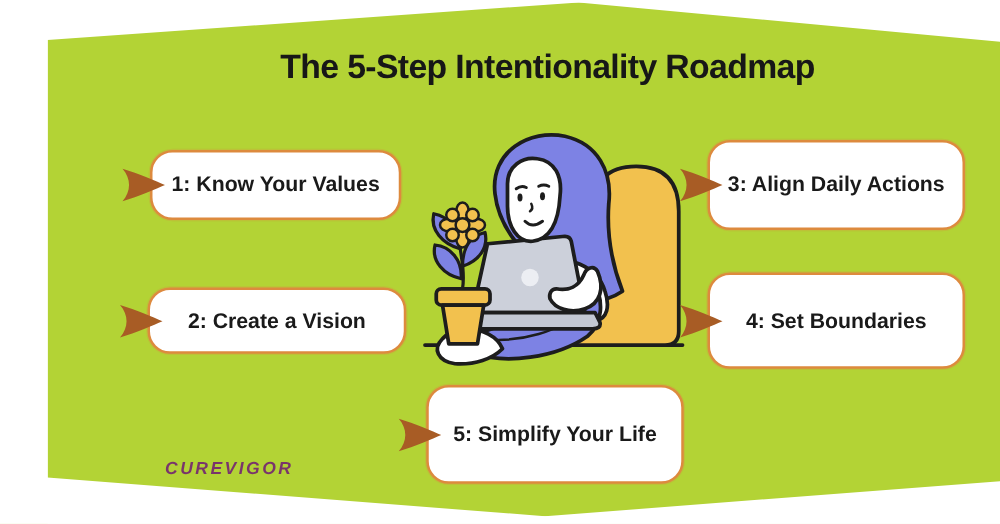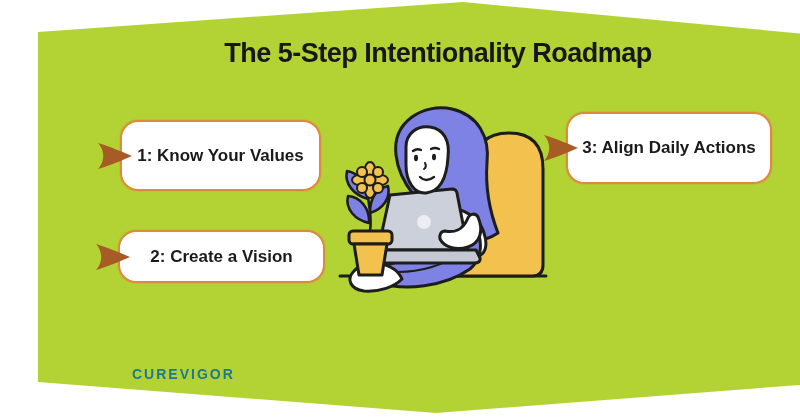--- a/index.html
+++ b/index.html
@@ -22,30 +22,30 @@
     position:absolute;left:0;top:0;right:0;bottom:0;background:#ffffff;
     border:2px solid #dd8a3e;border-radius:18px;
     display:flex;align-items:center;justify-content:center;
     font-weight:bold;font-size:17px;color:#1a1a1a;
     box-shadow:0 0 0 1px rgba(221,138,62,0.25);
   }
   .arrow{
     position:absolute;left:-26px;top:50%;transform:translateY(-50%);
     width:40px;height:30px;z-index:2;
   }
-  .s1{left:82px; top:120px;width:201px;height:71px;}
+  .s1{left:82px; top:120px;width:201px;height:56px;}
   .s2{left:80px; top:230px;width:207px;height:53px;}
   .s3{left:528px;top:112px;width:206px;height:72px;}
   .s4{left:528px;top:218px;width:206px;height:77px;}
   .s5{left:303px;top:308px;width:206px;height:79px;}
   .illustration{position:absolute;left:288px;top:95px;width:225px;height:212px;}
   .watermark{
     position:absolute;left:94px;top:366px;
     font-size:14px;font-weight:bold;letter-spacing:2px;
-    color:#0369a1;opacity:0.85;
+    color:#701a75;opacity:0.85;font-style:italic;
   }
 </style>
 </head>
 <body>
 
 <div class="canvas">
 
   <div class="green-shape"></div>
 
   <h1 class="title">The 5-Step Intentionality Roadmap</h1>
@@ -64,21 +64,33 @@
     <div class="card">2: Create a Vision</div>
   </div>
 
   <div class="step s3">
     <svg class="arrow" viewBox="0 0 40 30">
       <path d="M4,2 C11,10 11,20 4,28 C17,24 31,18 38,15 C31,12 17,6 4,2 Z" fill="#a85c25"></path>
     </svg>
     <div class="card">3: Align Daily Actions</div>
   </div>
 
+  <div class="step s4">
+    <svg class="arrow" viewBox="0 0 40 30">
+      <path d="M4,2 C11,10 11,20 4,28 C17,24 31,18 38,15 C31,12 17,6 4,2 Z" fill="#a85c25"></path>
+    </svg>
+    <div class="card">4: Set Boundaries</div>
+  </div>
 
+  <div class="step s5">
+    <svg class="arrow" viewBox="0 0 40 30">
+      <path d="M4,2 C11,10 11,20 4,28 C17,24 31,18 38,15 C31,12 17,6 4,2 Z" fill="#a85c25"></path>
+    </svg>
+    <div class="card">5: Simplify Your Life</div>
+  </div>
 
   <svg class="illustration" viewBox="0 0 225 212">
 
     <path d="M14,181 L220,181" stroke="#1d1d1d" stroke-width="3" stroke-linecap="round" fill="none"></path>
 
     <path d="M103,181 Q95,153 120,145 L148,138 L148,75 Q148,38 183,38 Q217,38 217,74 L217,170 Q217,181 206,181 Z" fill="#f2c14e" stroke="#1d1d1d" stroke-width="3" stroke-linejoin="round"></path>
 
     <path d="M70,60 C66,26 98,8 126,14 C152,20 164,42 161,68 C159,96 165,120 172,138 C154,150 128,148 120,130 C106,118 74,96 70,60 Z" fill="#7d82e4" stroke="#1d1d1d" stroke-width="3" stroke-linejoin="round"></path>
 
     <path d="M58,152 C54,128 74,114 100,112 C130,109 152,118 158,138 C162,150 160,160 150,162 L66,166 C58,164 59,157 58,152 Z" fill="#ffffff" stroke="#1d1d1d" stroke-width="3" stroke-linejoin="round"></path>

